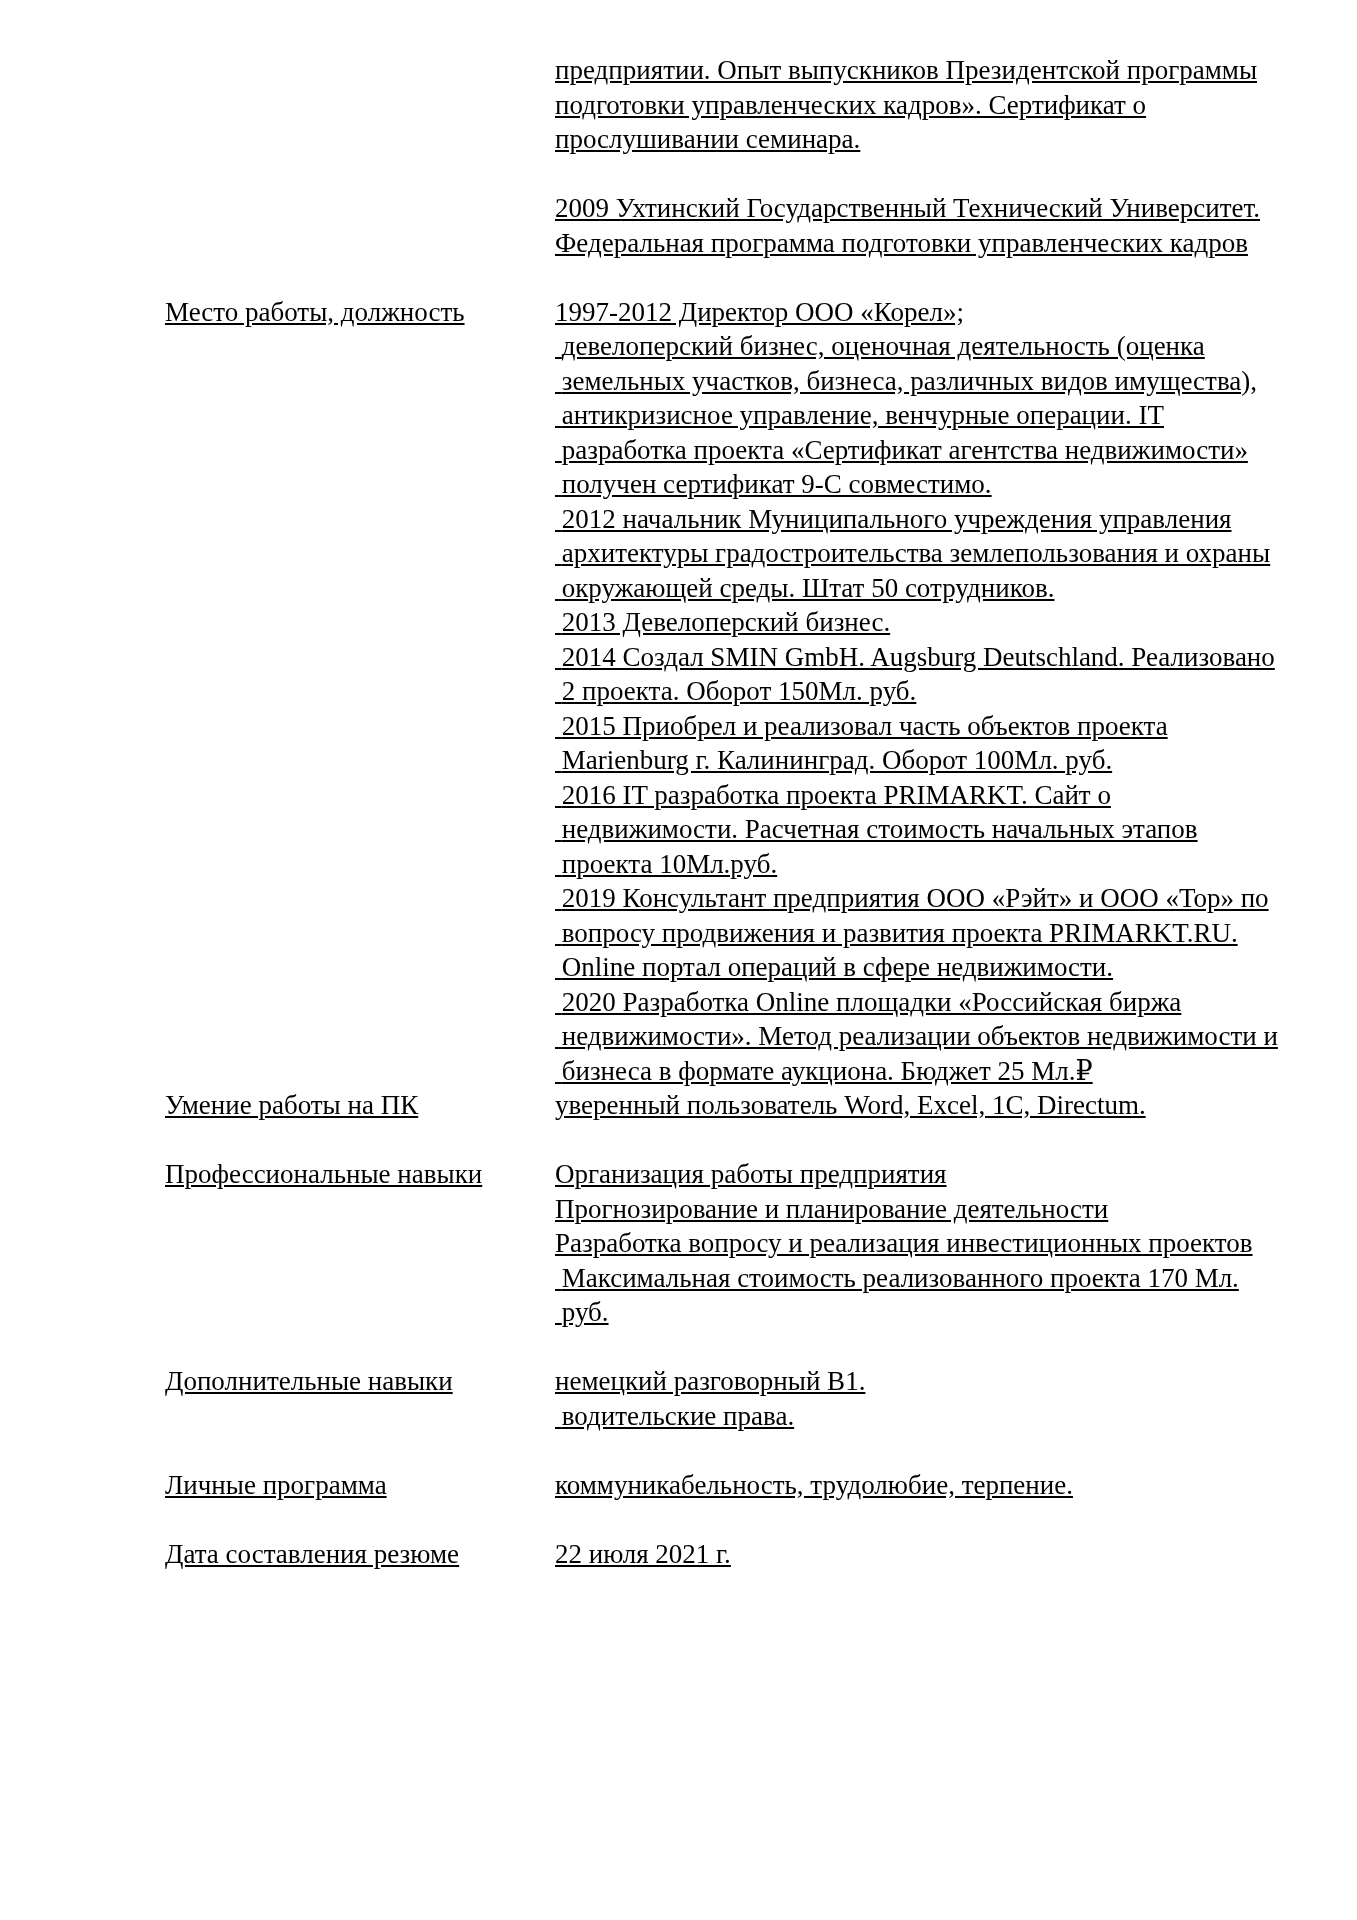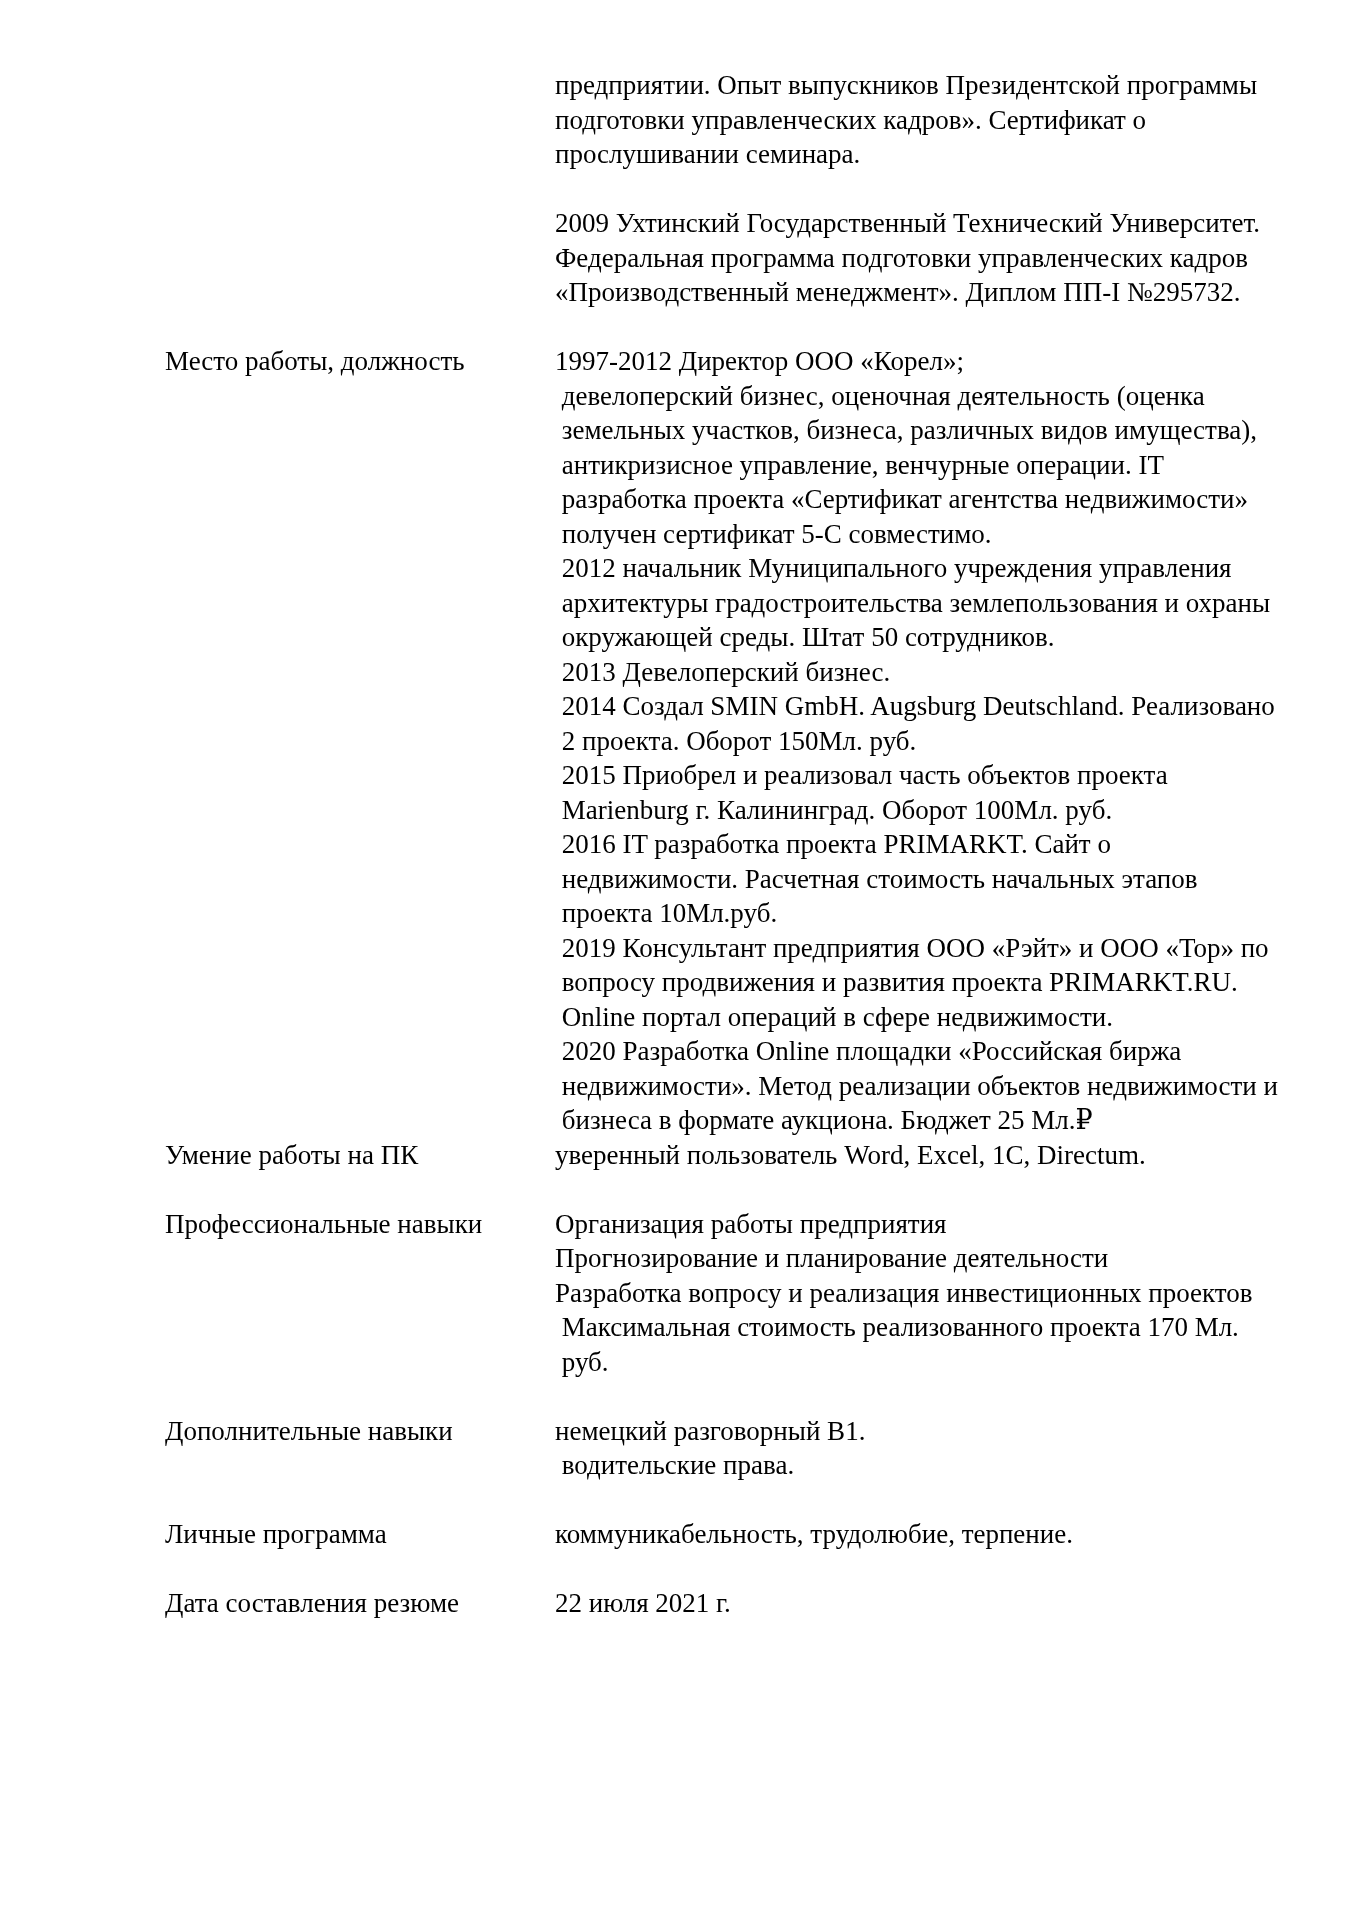--- a/index.html
+++ b/index.html
@@ -10,22 +10,23 @@
     color: #000000;
     font-family: "Liberation Serif", "DejaVu Serif", serif;
     font-size: 27px;
     line-height: 34.5px;
     overflow: hidden;
   }
   .page {
     box-sizing: border-box;
     width: 1357px;
     height: 1736px;
-    padding: 68px 40px 0 165px;
+    padding: 53px 40px 0 165px;
     background: #ffffff;
+    text-decoration: underline;
   }
   .section { display: flex; align-items: flex-start; }
   .label {
     flex: 0 0 390px;
     width: 390px;
     white-space: pre-wrap;
   }
   .content { flex: 1 1 auto; min-width: 0; }
   .line {
     min-height: 34.5px;
@@ -40,35 +41,34 @@
 
   <div class="section">
     <div class="label"></div>
     <div class="content">
       <div class="line">предприятии. Опыт выпускников Президентской программы</div>
       <div class="line">подготовки управленческих кадров». Сертификат о</div>
       <div class="line">прослушивании семинара.</div>
       <div class="line"></div>
       <div class="line">2009 Ухтинский Государственный Технический Университет.</div>
       <div class="line">Федеральная программа подготовки управленческих кадров</div>
-      <div class="line">«Производственный менеджмент». Диплом ПП-I №295732.</div>
     </div>
   </div>
 
   <div class="gap"></div>
 
   <div class="section">
     <div class="label">Место работы, должность</div>
     <div class="content">
       <div class="line">1997-2012 Директор ООО «Корел»;</div>
       <div class="line"> девелоперский бизнес, оценочная деятельность (оценка</div>
       <div class="line"> земельных участков, бизнеса, различных видов имущества),</div>
       <div class="line"> антикризисное управление, венчурные операции. IT</div>
       <div class="line"> разработка проекта «Сертификат агентства недвижимости»</div>
-      <div class="line"> получен сертификат 5-С совместимо.</div>
+      <div class="line"> получен сертификат 9-С совместимо.</div>
       <div class="line"> 2012 начальник Муниципального учреждения управления</div>
       <div class="line"> архитектуры градостроительства землепользования и охраны</div>
       <div class="line"> окружающей среды. Штат 50 сотрудников.</div>
       <div class="line"> 2013 Девелоперский бизнес.</div>
       <div class="line"> 2014 Создал SMIN GmbH. Augsburg Deutschland. Реализовано</div>
       <div class="line"> 2 проекта. Оборот 150Мл. руб.</div>
       <div class="line"> 2015 Приобрел и реализовал часть объектов проекта</div>
       <div class="line"> Marienburg г. Калининград. Оборот 100Мл. руб.</div>
       <div class="line"> 2016 IT разработка проекта PRIMARKT. Сайт о</div>
       <div class="line"> недвижимости. Расчетная стоимость начальных этапов</div>

